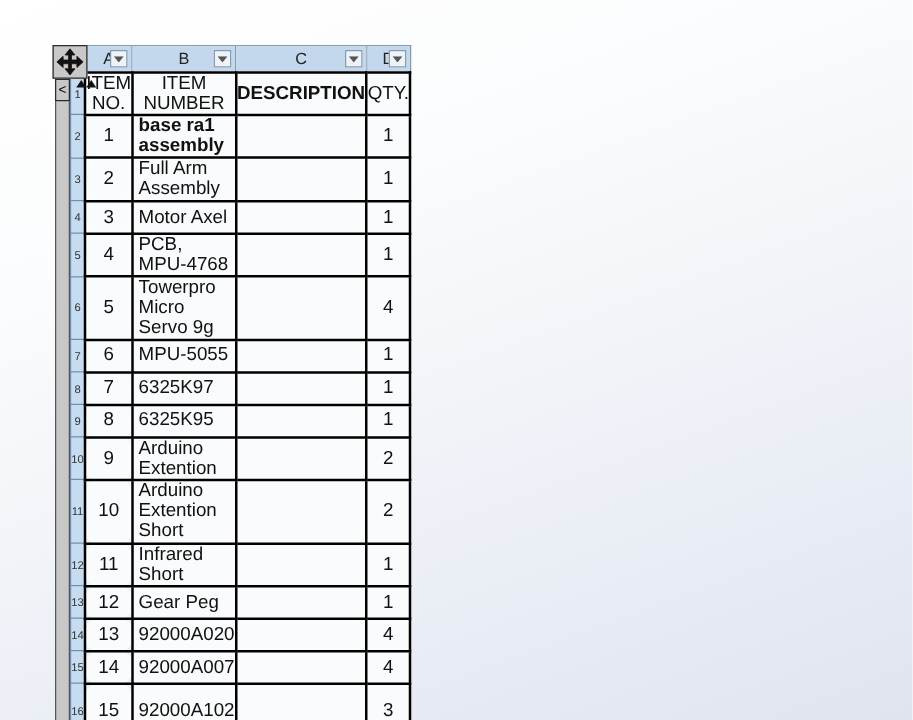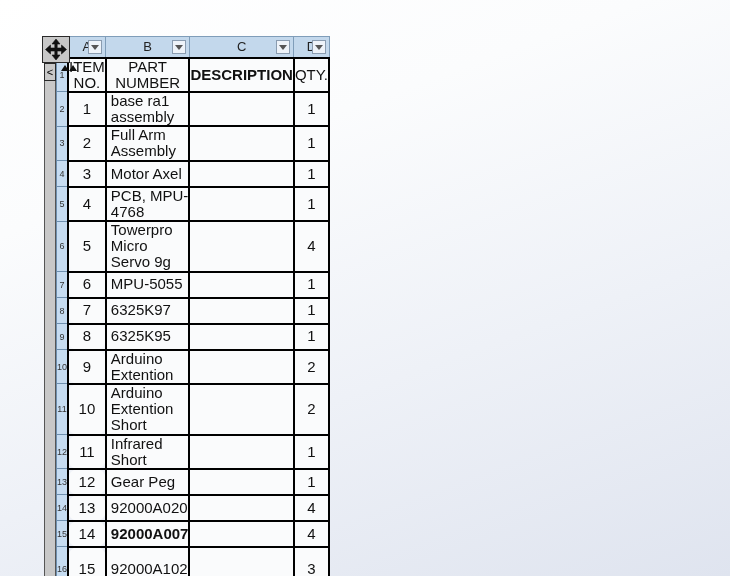--- a/index.html
+++ b/index.html
@@ -191,28 +191,28 @@
                 <path d="M0 0 H8 L4 5 Z" fill="#555"></path>
               </svg>
           </span>
         </th>
       </tr>
     </thead>
     <tbody id="bom-body">
         <tr class="hdr">
           <td class="rownum">1</td>
           <td class="cell c-a" style="height: 26px;">ITEM NO.</td>
-          <td class="cell c-b" style="height: 26px;">PART NUMBER</td>
+          <td class="cell c-b" style="height: 26px;">ITEM NUMBER</td>
           <td class="cell c-c" style="height: 26px;">DESCRIPTION</td>
           <td class="cell c-d" style="height: 26px;">QTY.</td>
         </tr>
         <tr>
           <td class="rownum">2</td>
           <td class="cell c-a" style="height: 26px;">1</td>
-          <td class="cell c-b" style="height: 26px;">base ra1 assembly</td>
+          <td class="cell c-b" style="height: 26px; font-weight: bold;">base ra1 assembly</td>
           <td class="cell c-c" style="height: 26px;"></td>
           <td class="cell c-d" style="height: 26px;">1</td>
         </tr>
         <tr>
           <td class="rownum">3</td>
           <td class="cell c-a" style="height: 26px;">2</td>
           <td class="cell c-b" style="height: 26px;">Full Arm Assembly</td>
           <td class="cell c-c" style="height: 26px;"></td>
           <td class="cell c-d" style="height: 26px;">1</td>
         </tr>
@@ -291,21 +291,21 @@
         <tr>
           <td class="rownum">14</td>
           <td class="cell c-a" style="height: 26px;">13</td>
           <td class="cell c-b" style="height: 26px;">92000A020</td>
           <td class="cell c-c" style="height: 26px;"></td>
           <td class="cell c-d" style="height: 26px;">4</td>
         </tr>
         <tr>
           <td class="rownum">15</td>
           <td class="cell c-a" style="height: 26px;">14</td>
-          <td class="cell c-b" style="height: 26px; font-weight: bold;">92000A007</td>
+          <td class="cell c-b" style="height: 26px;">92000A007</td>
           <td class="cell c-c" style="height: 26px;"></td>
           <td class="cell c-d" style="height: 26px;">4</td>
         </tr>
         <tr>
           <td class="rownum">16</td>
           <td class="cell c-a" style="height: 26px;">15</td>
           <td class="cell c-b" style="height: 44px;">92000A102</td>
           <td class="cell c-c" style="height: 26px;"></td>
           <td class="cell c-d" style="height: 26px;">3</td>
         </tr>

